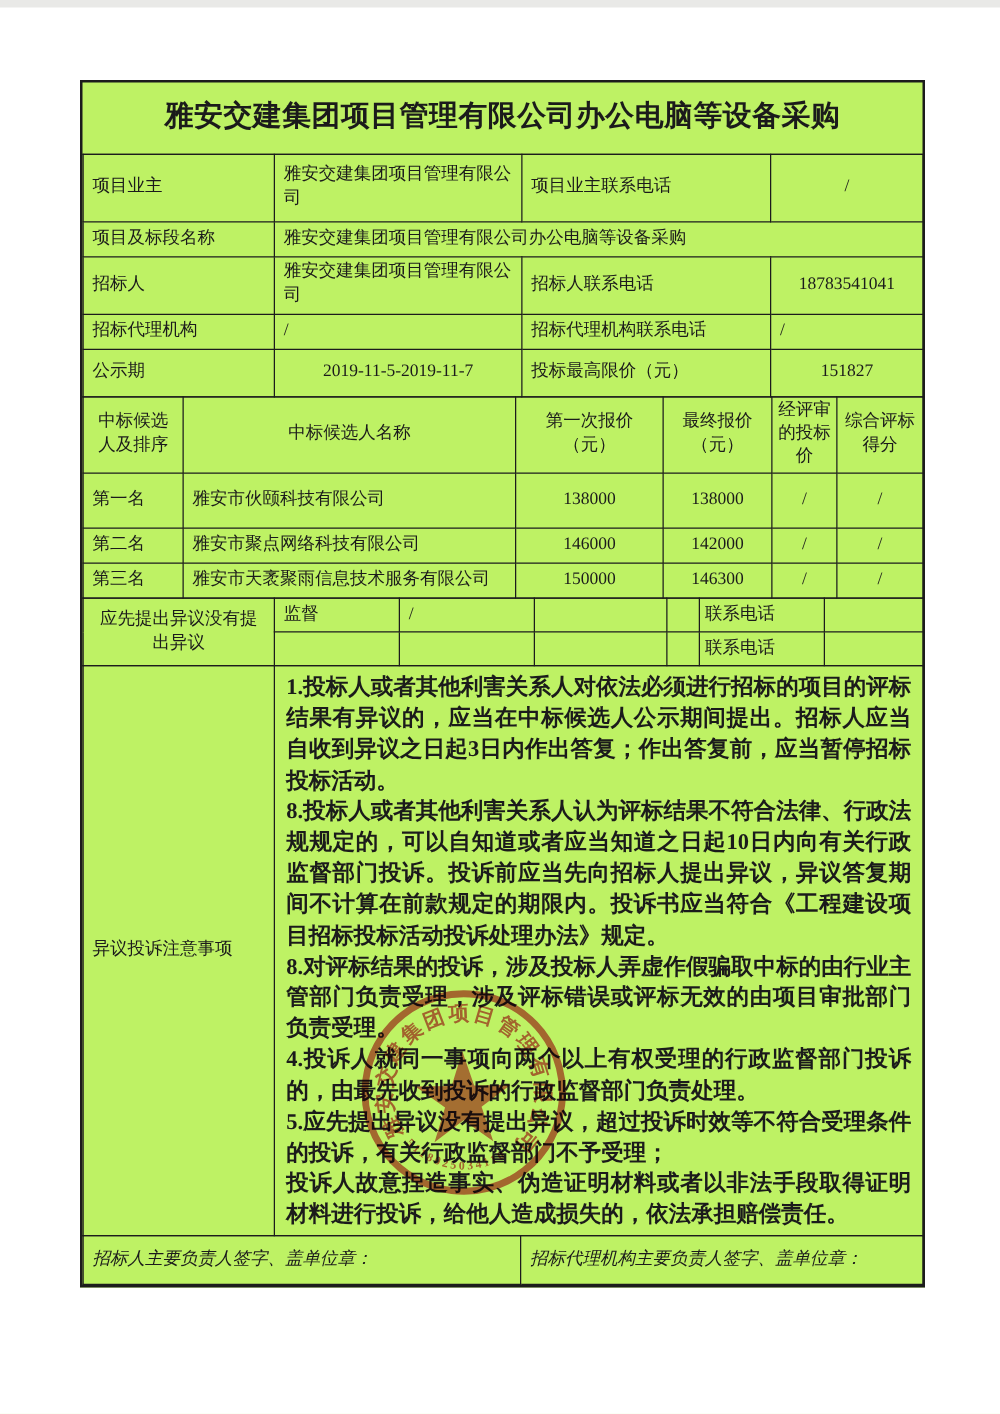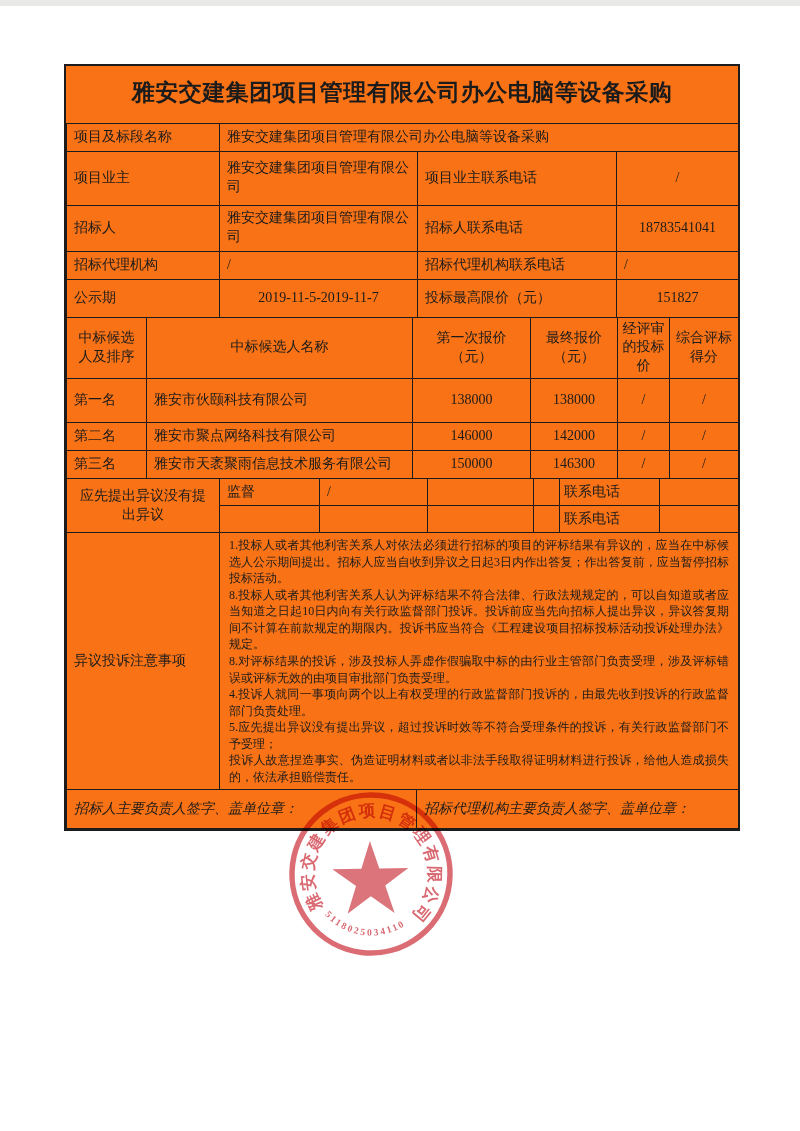--- a/index.html
+++ b/index.html
@@ -4,36 +4,36 @@
 <style>
   html,body{margin:0;padding:0;}
   body{
     width:800px;height:1131px;position:relative;background:#ffffff;
     font-family:"Liberation Serif","DejaVu Serif",serif;color:#1b1b1b;
     overflow:hidden;
   }
   .scan-edge{position:absolute;top:0;left:0;width:800px;height:6px;background:#e9e9e7;}
   .doc{
     position:absolute;left:64px;top:64px;width:672px;
-    border:2px solid #1c1c1c;background:#f97316;
+    border:2px solid #1c1c1c;background:#bef264;
   }
   .title-block{
     border-bottom:1px solid #1c1c1c;text-align:center;
     padding:10px 6px 12px 6px;font-weight:bold;font-size:23px;line-height:1.5;
     letter-spacing:0.5px;
   }
   table{border-collapse:collapse;width:100%;table-layout:fixed;margin-top:-1px;}
   td{
     border:1px solid #1c1c1c;padding:2px 7px;font-size:14px;line-height:1.35;
     vertical-align:middle;word-break:break-all;
   }
   td.c{text-align:center;}
   td.label{text-align:left;}
   .notice-cell{padding:4px 9px;}
-  .notice-item{font-size:12px;line-height:1.38;text-align:justify;}
+  .notice-item{font-size:18px;line-height:1.38;text-align:justify;font-weight:bold;}
   .sig td{height:34px;font-size:14px;font-style:italic;}
   
   .stamp{
     position:absolute;left:283px;top:786px;width:176px;height:176px;
     pointer-events:none;mix-blend-mode:multiply;opacity:0.87;
     transform:rotate(7deg);
   }
 </style>
 </head>
 <body>
@@ -47,29 +47,29 @@
   </div>
 
   <table>
     <colgroup>
         <col style="width:153px">
         <col style="width:198px">
         <col style="width:199px">
         <col style="width:122px">
       </colgroup>
     <tbody>
-        <tr style="height:28px">
-      <td class="label">项目及标段名称</td>
-      <td colspan="3" class="label">雅安交建集团项目管理有限公司办公电脑等设备采购</td>
-    </tr>
-    <tr style="height:54px">
+        <tr style="height:54px">
       <td class="label">项目业主</td>
       <td class="label">雅安交建集团项目管理有限公司</td>
       <td class="label">项目业主联系电话</td>
       <td class="c">/</td>
+    </tr>
+    <tr style="height:28px">
+      <td class="label">项目及标段名称</td>
+      <td colspan="3" class="label">雅安交建集团项目管理有限公司办公电脑等设备采购</td>
     </tr>
     <tr style="height:46px">
       <td class="label">招标人</td>
       <td class="label">雅安交建集团项目管理有限公司</td>
       <td class="label">招标人联系电话</td>
       <td class="c">18783541041</td>
     </tr>
     <tr style="height:28px">
       <td class="label">招标代理机构</td>
       <td class="label">/</td>

